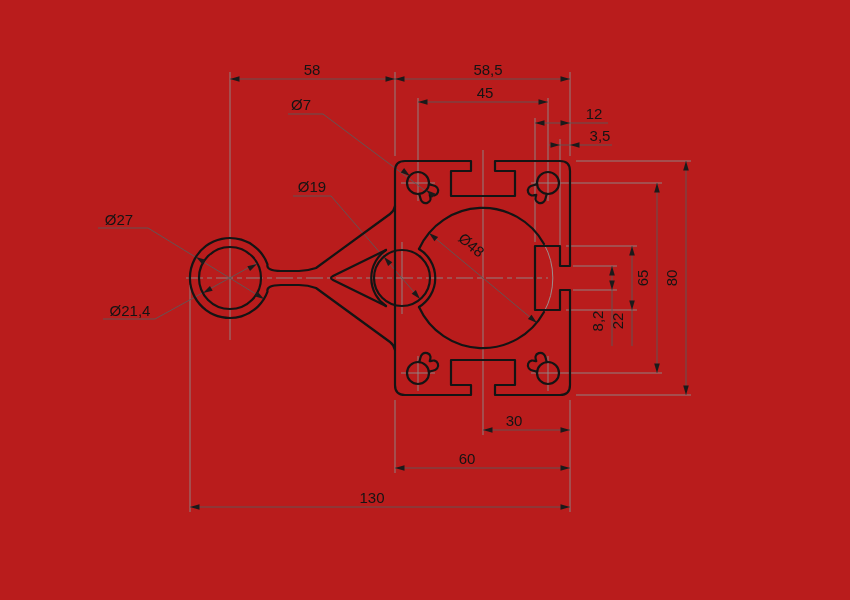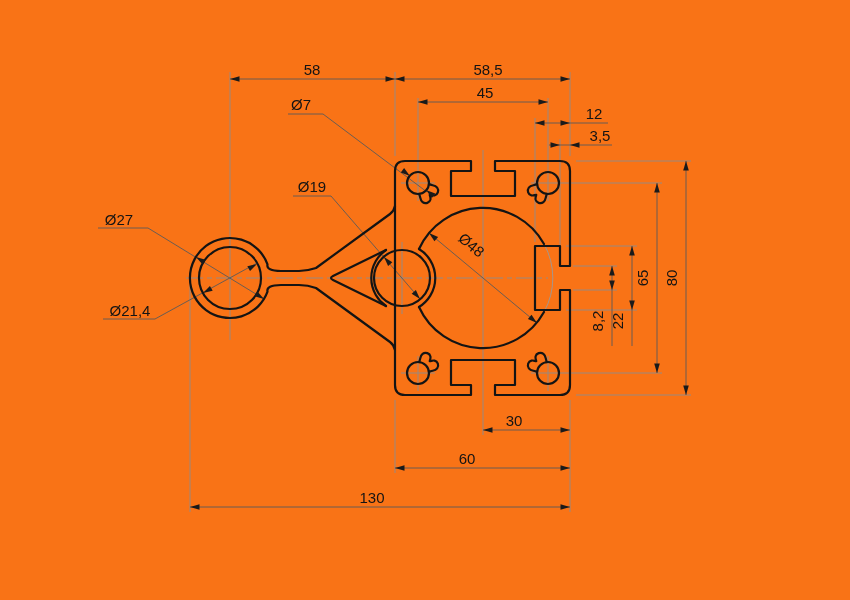--- a/index.html
+++ b/index.html
@@ -1,16 +1,16 @@
 <!DOCTYPE html>
 <html><head>
 <meta charset="utf-8">
 <style>
   html,body{margin:0;padding:0;background:#ffffff;}
-  #canvas{position:relative;width:850px;height:600px;background:#f97316;overflow:hidden;
+  #canvas{position:relative;width:850px;height:600px;background:#b91c1c;overflow:hidden;
           font-family:"Liberation Sans", sans-serif;}
   svg{position:absolute;left:0;top:0;}
   .thick{fill:none;stroke:#141414;stroke-width:2.2;stroke-linejoin:round;stroke-linecap:round;}
   .ext{fill:none;stroke:#8c8c8c;stroke-width:0.9;}
   .cline{fill:none;stroke:#8c8c8c;stroke-width:0.9;stroke-dasharray:17 4 5 4;}
   .dim{fill:none;stroke:#5a5a5a;stroke-width:0.9;}
   .phantom{fill:none;stroke:#9a9a9a;stroke-width:0.9;}
   .arrow{fill:#1a1a1a;stroke:none;}
   text{fill:#141414;font-size:15px;font-family:"Liberation Sans", sans-serif;}
   .mid{text-anchor:middle;}

